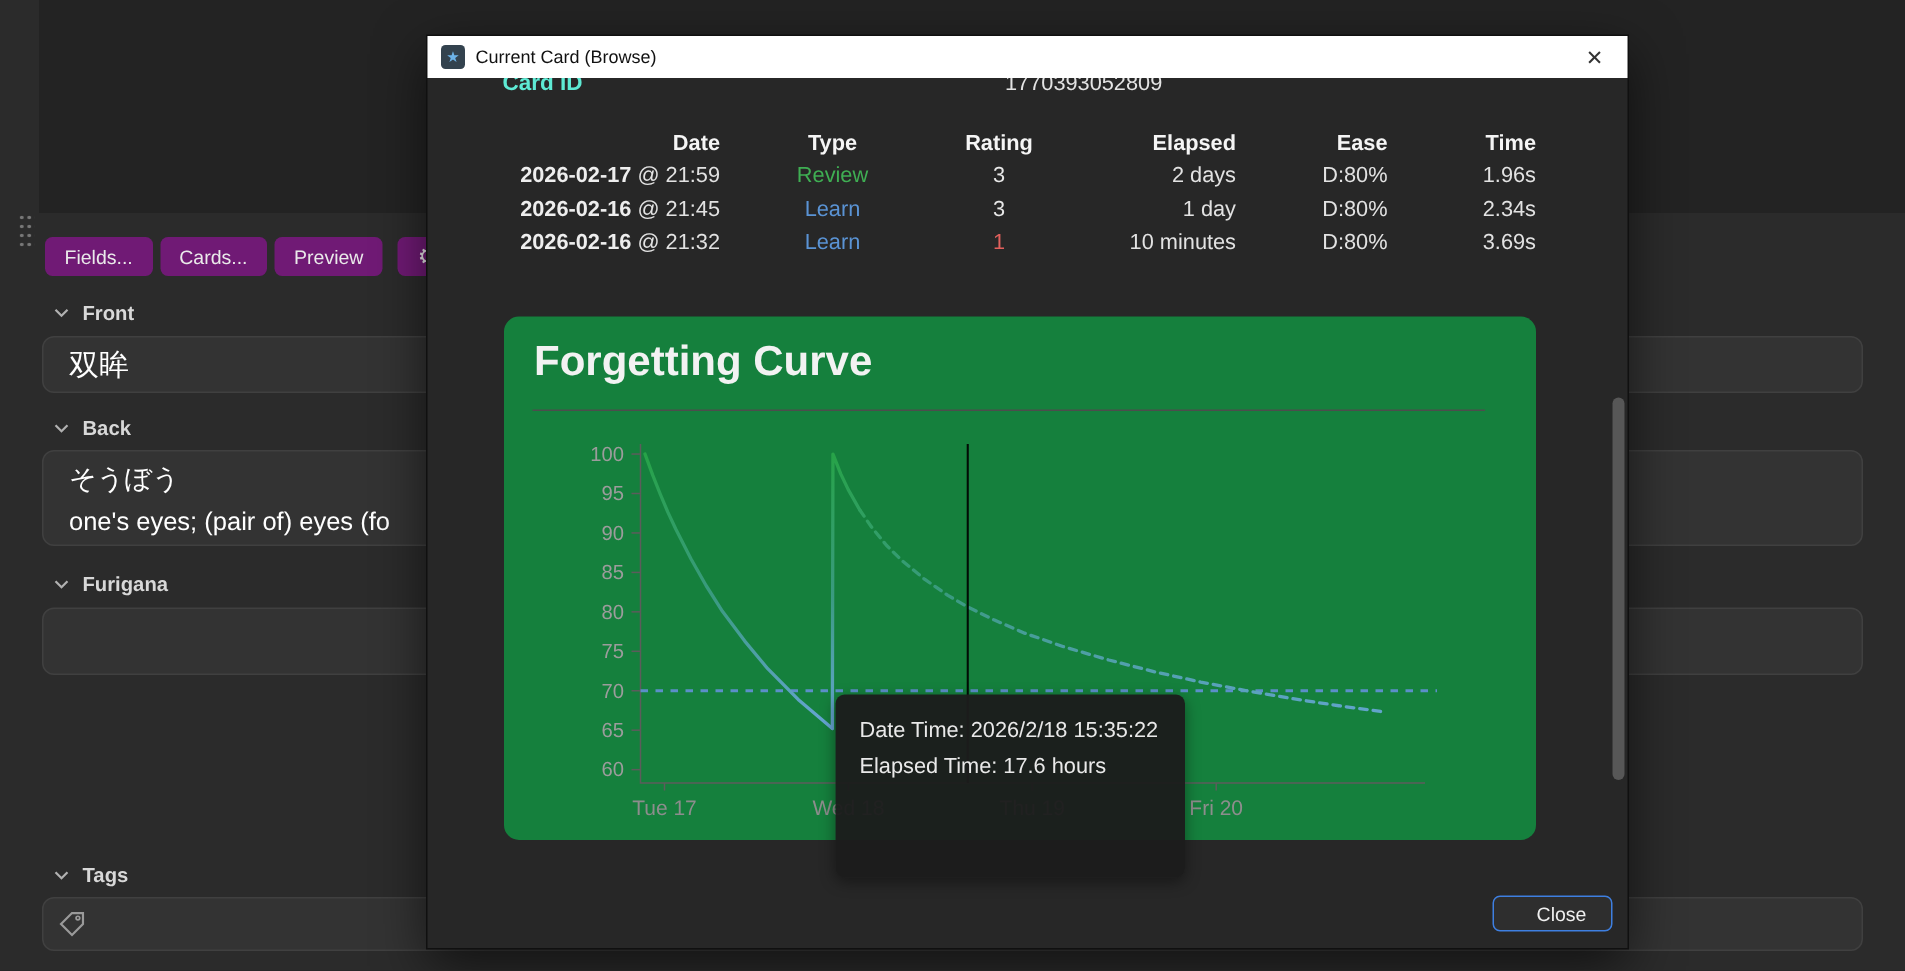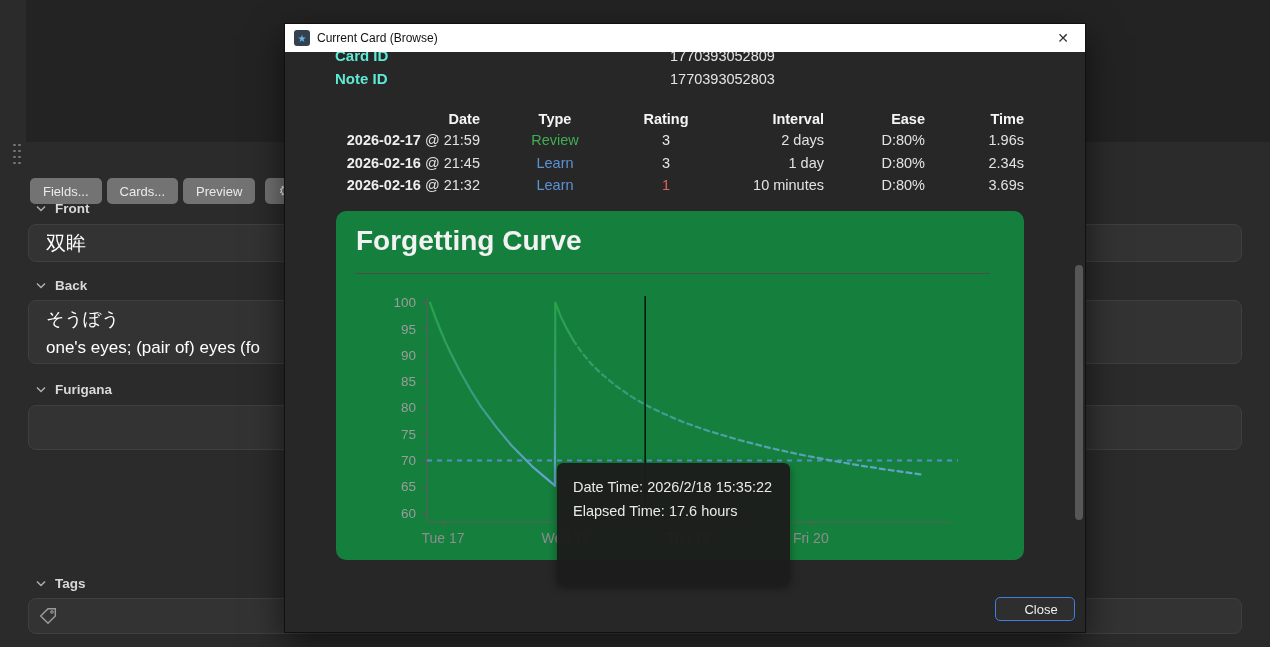--- a/index.html
+++ b/index.html
@@ -5,22 +5,22 @@
   * { margin:0; padding:0; box-sizing:border-box; }
   html,body { width:1270px; height:647px; overflow:hidden; }
   body { background:#2b2b2b; font-family:"Liberation Sans", sans-serif; position:relative; }
 
   
   .table-area { position:absolute; left:26px; top:0; right:0; height:142px; background:#232323; }
   .grip { position:absolute; left:12px; top:142px; width:11px; height:23px;
           background-image:radial-gradient(circle, #777 1px, transparent 1.4px);
           background-size:5px 6px; }
   .toolbar { position:absolute; left:30px; top:158px; display:flex; gap:5px; }
-  .tb-btn { background:#737373; color:#eaeaea; font-size:13px; height:26px; padding:0 13px;
-            border-radius:5px; display:flex; align-items:center; justify-content:center;margin-top:20px; }
+  .tb-btn { background:#701a75; color:#eaeaea; font-size:13px; height:26px; padding:0 13px;
+            border-radius:5px; display:flex; align-items:center; justify-content:center; }
   .tb-btn.icon-btn { width:40px; padding:0; font-size:15px; margin-left:5px; }
   .tb-btn.partial { width:40px; }
   .field-label { position:absolute; left:36px; display:flex; gap:9px; align-items:center;
                  color:#d8d8d8; font-size:13.5px; font-weight:bold; height:16px; }
   .field-box { position:absolute; left:28px; right:28px; background:#333333;
                border:1px solid #404040; border-radius:8px; color:#ffffff; overflow:hidden; }
   .front-box { top:224px; height:38px; font-size:20px; padding:5px 17px; }
   .back-box  { top:300px; height:64px; padding:4px 17px; }
   .back-l1 { font-size:18px; line-height:28px; }
   .back-l2 { font-size:17px; line-height:29px; }
@@ -128,32 +128,28 @@
     <div class="title-text">Current Card (Browse)</div>
     <div class="close-x">✕</div>
   </div>
   <div class="dlg-body">
 
     <div class="stats">
       <div class="stat-row">
         <div class="s-label">Card ID</div>
         <div class="s-value">1770393052809</div>
       </div>
-      <div class="stat-row">
-        <div class="s-label">Note ID</div>
-        <div class="s-value">1770393052803</div>
-      </div>
     </div>
 
     <div class="hist">
       <div class="hist-row head">
         <div class="c0">Date</div>
         <div class="c1">Type</div>
         <div class="c2">Rating</div>
-        <div class="c3">Interval</div>
+        <div class="c3">Elapsed</div>
         <div class="c4">Ease</div>
         <div class="c5">Time</div>
       </div>
       <div id="hist-rows">
           <div class="hist-row">
             <div class="c0"><span class="d-bold">2026-02-17</span> @ 21:59</div>
             <div class="c1"><span style="color:#3fae53">Review</span></div>
             <div class="c2"><span style="color:#e8e8e8">3</span></div>
             <div class="c3">2 days</div>
             <div class="c4">D:80%</div>

